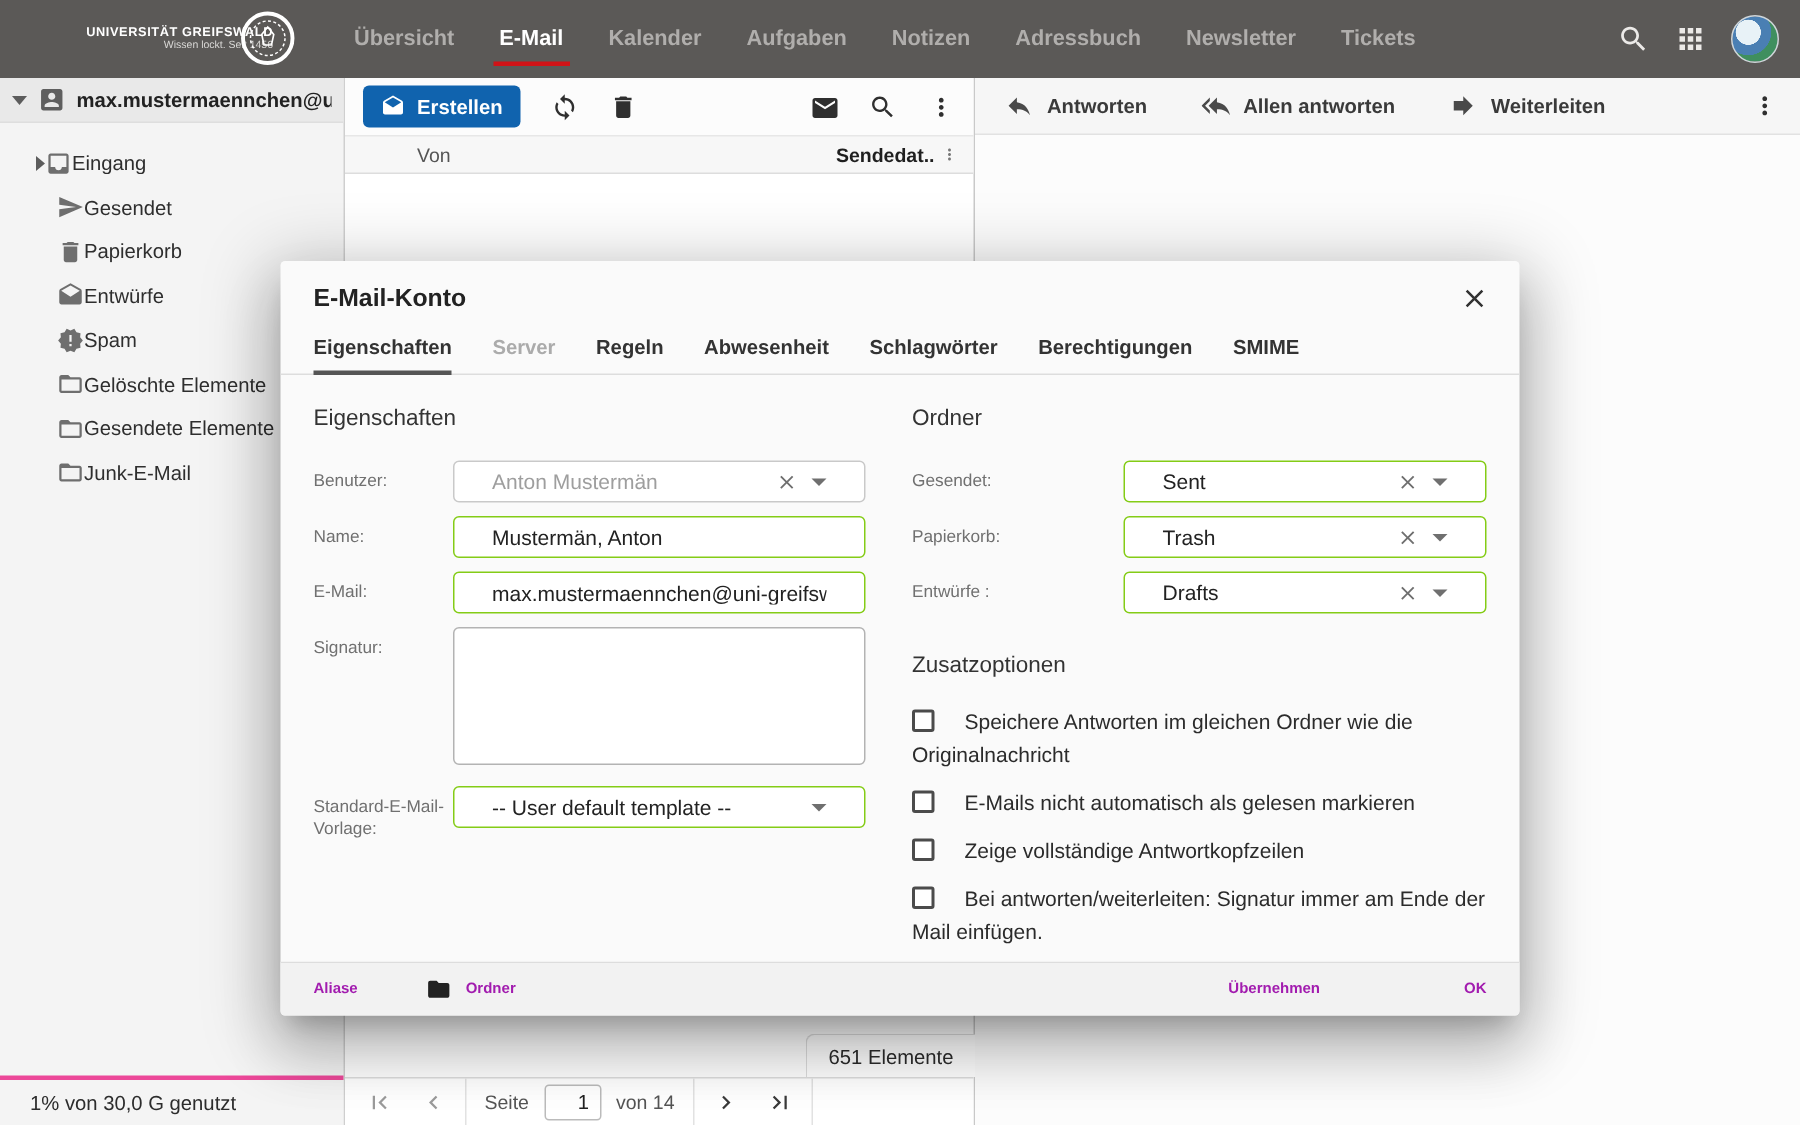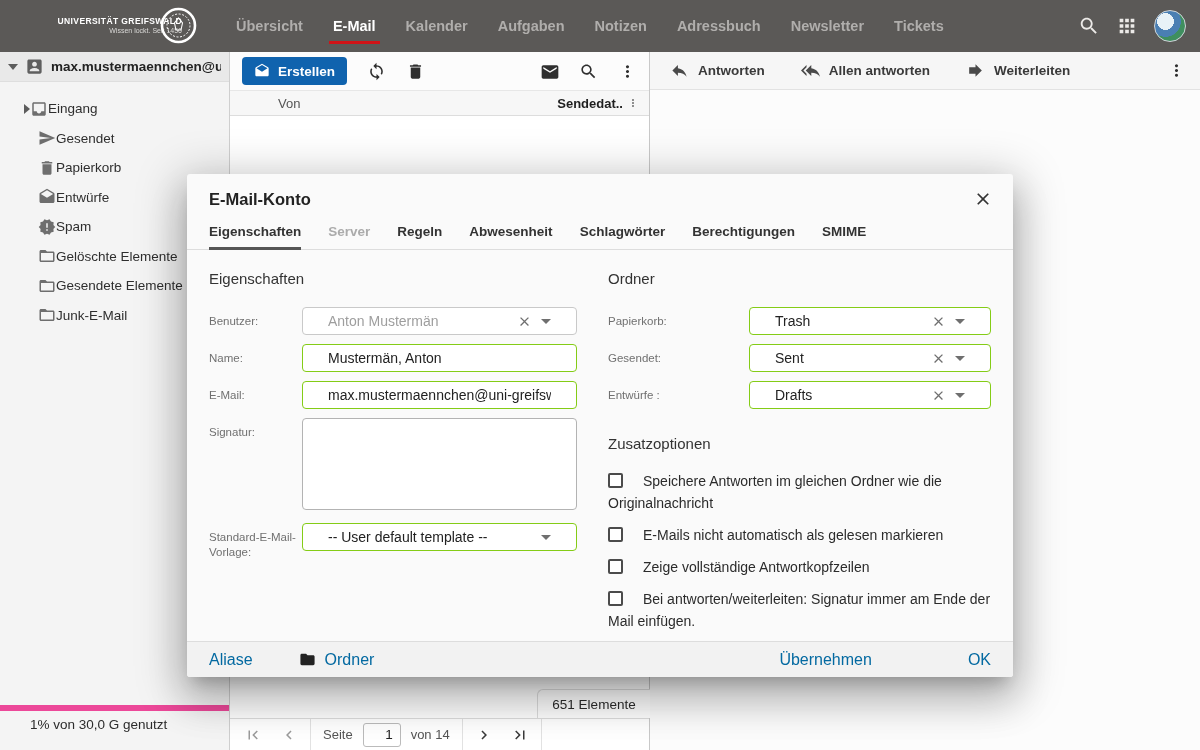--- a/index.html
+++ b/index.html
@@ -44,22 +44,22 @@
     border-top:6px solid #5c5c5c; }
   .caret-right { border-top:5px solid transparent; border-bottom:5px solid transparent;
     border-left:6px solid #5c5c5c; }
   .account-label { font-size:13.5px; font-weight:600; color:#222; white-space:nowrap;
     overflow:hidden; }
   .side-item { height:29.5px; display:flex; align-items:center; 
     padding-left:38px; color:#2e2e2e; cursor:pointer; }
   .side-item.has-caret { padding-left:24px; }
   .side-item .f-icon { color:#6e6e6e; width:18px; height:18px; flex:0 0 auto; }
   .side-label { font-size:13.5px; font-weight:500; white-space:nowrap; overflow:hidden; }
-  .quota { position:absolute; left:0; bottom:12px; width:229px; height:33px;
-    border-top:6px solid #ec4899; display:flex; align-items:center; padding-left:30px;
+  .quota { position:absolute; left:0; bottom:0; width:229px; height:33px;
+    border-top:3px solid #ec4899; display:flex; align-items:center; padding-left:20px;
     font-size:13.5px; color:#2c2c2c; background:#f4f4f4; }
 
   
   .list-col { position:absolute; left:230px; top:0; width:420px; height:698px;
     background:#fff; border-right:1px solid #c9c9c9; }
   .list-toolbar { height:38px; display:flex; align-items:center; padding:0 12px;
     background:#fcfcfc; }
   .compose-btn { height:28px; background:#1063ae; color:#fff; border:none;
     border-radius:4px; display:flex; align-items:center; gap:8px; padding:0 12px;
     font-size:13.5px; font-weight:700; cursor:pointer; }
@@ -137,21 +137,21 @@
   .sig-area { width:100%; height:92px; border:1px solid #b3b3b3; border-radius:4px;
     background:#fff; resize:none; font-family:inherit; font-size:14px; padding:6px 10px; }
   .sub-title { font-size:15px; color:#333; margin:26px 0 18px 7px; }
   .opt-row { margin:0 0 10px 7px; font-size:14px; color:#2b2b2b; line-height:22px; }
   .cb { display:inline-block; width:15px; height:15px; border:2px solid #4b4b4b;
     border-radius:2px; vertical-align:-2px; margin-right:20px; cursor:pointer;
     background:#fff; }
   .dlg-footer { position:absolute; left:0; bottom:0; width:100%; height:36px;
     background:#f2f2f2; border-top:1px solid #ddd; display:flex; align-items:center;
     padding:0 22px; border-radius:0 0 3px 3px; }
-  .ftr-btn { font-size:16px; font-weight:400; color:#0369a1; cursor:pointer;
+  .ftr-btn { font-size:10px; font-weight:700; color:#a21caf; cursor:pointer;
     display:flex; align-items:center; gap:9px; }
   .ftr-btn + .ftr-btn { margin-left:46px; }
   .ftr-right { margin-left:auto; display:flex;gap:44px; }
   .ftr-right .ftr-btn + .ftr-btn { margin-left:52px; }
   .ftr-folder { width:17px; height:17px; color:#222; }
 </style>
 </head>
 <body>
 
 <div class="topbar">
@@ -459,50 +459,50 @@
               <span class="sel-caret"></span>
             </div>
           </div>
         </div>
       </div>
 
       <div class="col-r">
         <div class="sect-title">Ordner</div>
 
         <div class="frow">
+          <div class="flabel">Gesendet:</div>
+          <div class="fctrl">
+            <div class="fselect">
+              <span class="sel-text">Sent</span>
+              <span class="sel-x">
+                <svg viewBox="0 0 24 24" width="15" height="15">
+                    <path class="ic" d="M19 6.41L17.59 5 12 10.59 6.41 5 5 6.41 10.59 12 5 17.59 6.41 19 12 13.41 17.59 19 19 17.59 13.41 12z"></path>
+                  </svg>
+              </span>
+              <span class="sel-caret"></span>
+            </div>
+          </div>
+        </div>
+
+        <div class="frow">
           <div class="flabel">Papierkorb:</div>
           <div class="fctrl">
             <div class="fselect">
               <span class="sel-text">Trash</span>
               <span class="sel-x">
                 <svg viewBox="0 0 24 24" width="15" height="15">
                     <path class="ic" d="M19 6.41L17.59 5 12 10.59 6.41 5 5 6.41 10.59 12 5 17.59 6.41 19 12 13.41 17.59 19 19 17.59 13.41 12z"></path>
                   </svg>
               </span>
               <span class="sel-caret"></span>
             </div>
           </div>
         </div>
 
         <div class="frow">
-          <div class="flabel">Gesendet:</div>
-          <div class="fctrl">
-            <div class="fselect">
-              <span class="sel-text">Sent</span>
-              <span class="sel-x">
-                <svg viewBox="0 0 24 24" width="15" height="15">
-                    <path class="ic" d="M19 6.41L17.59 5 12 10.59 6.41 5 5 6.41 10.59 12 5 17.59 6.41 19 12 13.41 17.59 19 19 17.59 13.41 12z"></path>
-                  </svg>
-              </span>
-              <span class="sel-caret"></span>
-            </div>
-          </div>
-        </div>
-
-        <div class="frow">
           <div class="flabel">Entwürfe :</div>
           <div class="fctrl">
             <div class="fselect">
               <span class="sel-text">Drafts</span>
               <span class="sel-x">
                 <svg viewBox="0 0 24 24" width="15" height="15">
                     <path class="ic" d="M19 6.41L17.59 5 12 10.59 6.41 5 5 6.41 10.59 12 5 17.59 6.41 19 12 13.41 17.59 19 19 17.59 13.41 12z"></path>
                   </svg>
               </span>
               <span class="sel-caret"></span>

